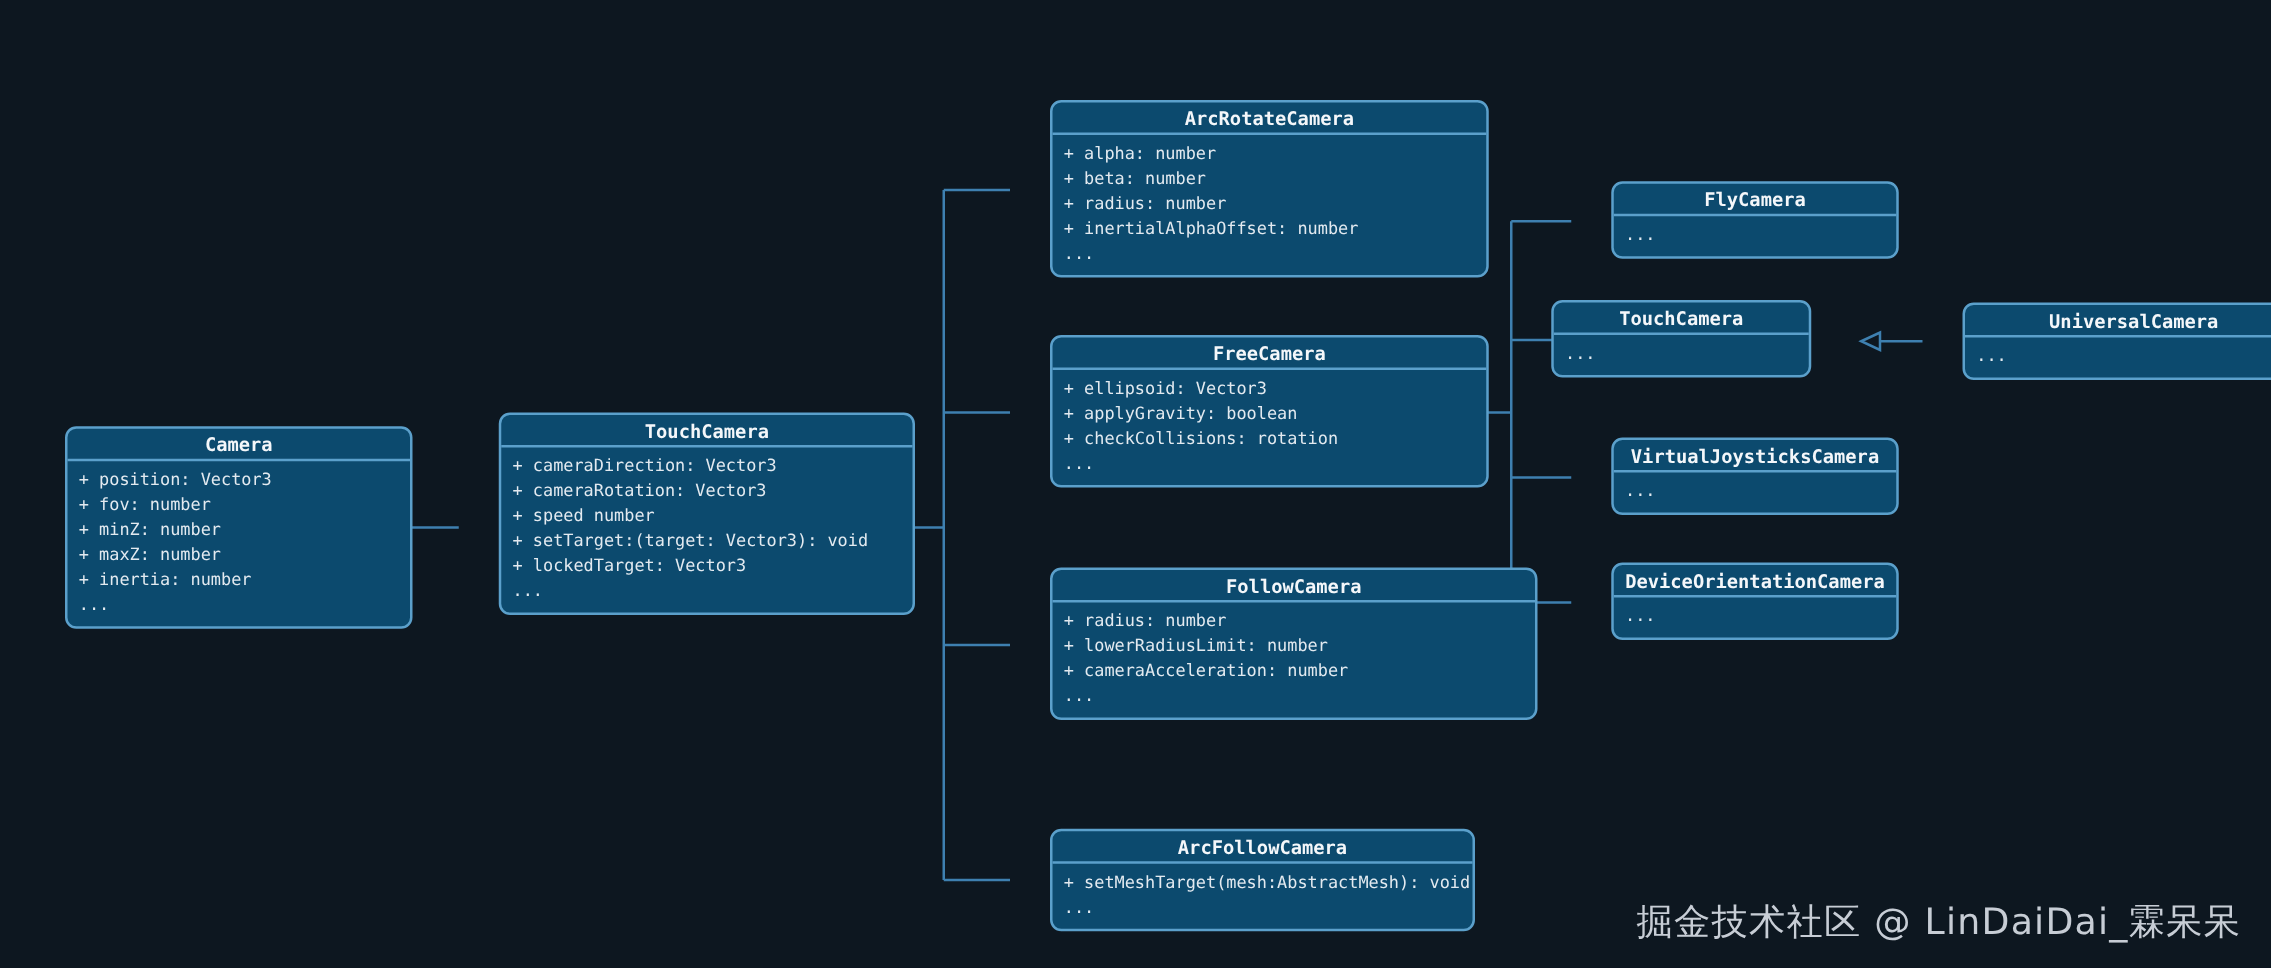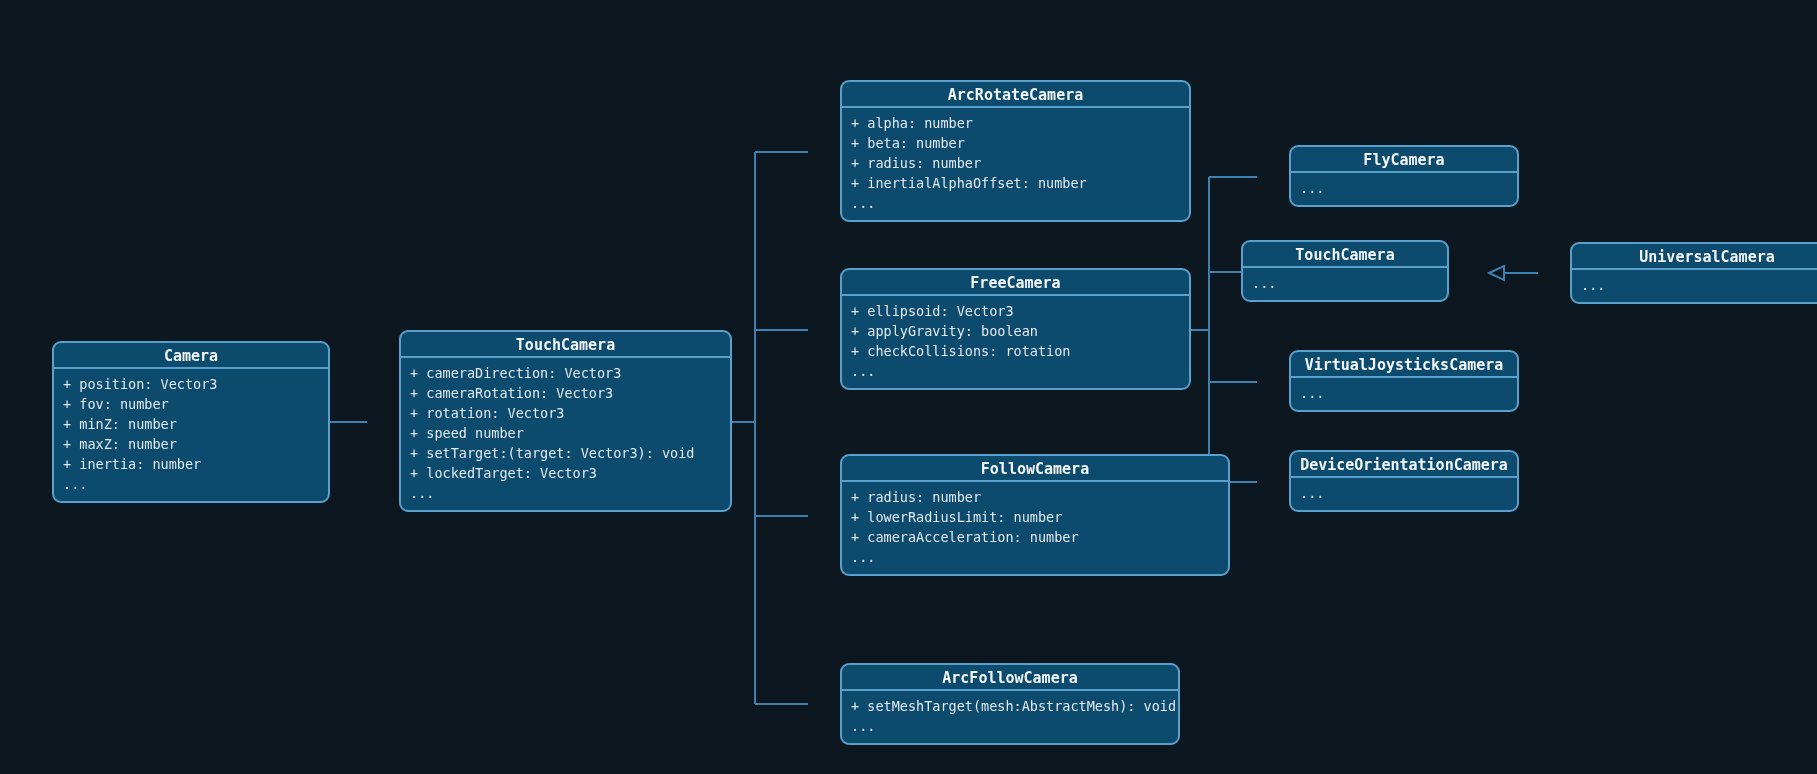--- a/index.html
+++ b/index.html
@@ -108,21 +108,20 @@
       <div class="member">+ inertia: number</div>
       <div class="member">...</div>
     </div>
   </div>
 
   <div class="class-box" style="left:367px; top:330px; width:333px;">
     <div class="class-title">TouchCamera</div>
     <div class="class-body">
       <div class="member">+ cameraDirection: Vector3</div>
       <div class="member">+ cameraRotation: Vector3</div>
-      <div class="member">+ rotation: Vector3</div>
       <div class="member">+ speed number</div>
       <div class="member">+ setTarget:(target: Vector3): void</div>
       <div class="member">+ lockedTarget: Vector3</div>
       <div class="member">...</div>
     </div>
   </div>
 
   <div class="class-box" style="left:808px; top:80px; width:351px;">
     <div class="class-title">ArcRotateCamera</div>
     <div class="class-body">
@@ -190,14 +189,15 @@
     </div>
   </div>
 
   <div class="class-box" style="left:1257px; top:450px; width:230px;">
     <div class="class-title">DeviceOrientationCamera</div>
     <div class="class-body">
       <div class="member">...</div>
     </div>
   </div>
 
+  <div id="watermark">掘金技术社区 @ LinDaiDai_霖呆呆</div>
 
 </div>
 
 </body></html>

